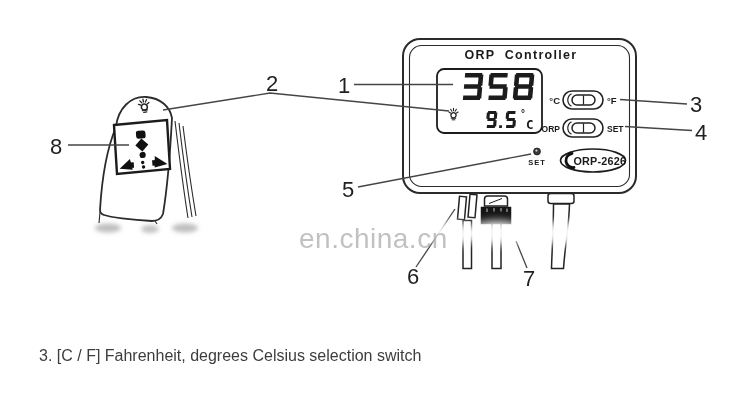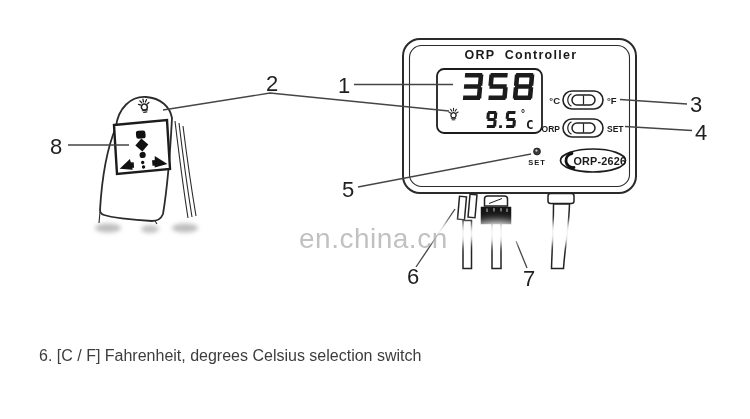--- a/index.html
+++ b/index.html
@@ -191,19 +191,19 @@
     <text class="callout-num" x="696" y="76" text-anchor="middle">3</text>
     <text class="callout-num" x="701" y="104" text-anchor="middle">4</text>
     <text class="callout-num" x="348" y="161" text-anchor="middle">5</text>
     <text class="callout-num" x="413" y="248" text-anchor="middle">6</text>
     <text class="callout-num" x="529" y="250" text-anchor="middle">7</text>
     <text class="callout-num" x="56" y="118" text-anchor="middle">8</text>
   </g>
 </svg>
 
   <div class="legend">
-    <div>6. [C / F] Fahrenheit, degrees Celsius selection switch</div>
+    <div>3. [C / F] Fahrenheit, degrees Celsius selection switch</div>
     
     
     
     
   </div>
 </div>
 
 </body></html>

